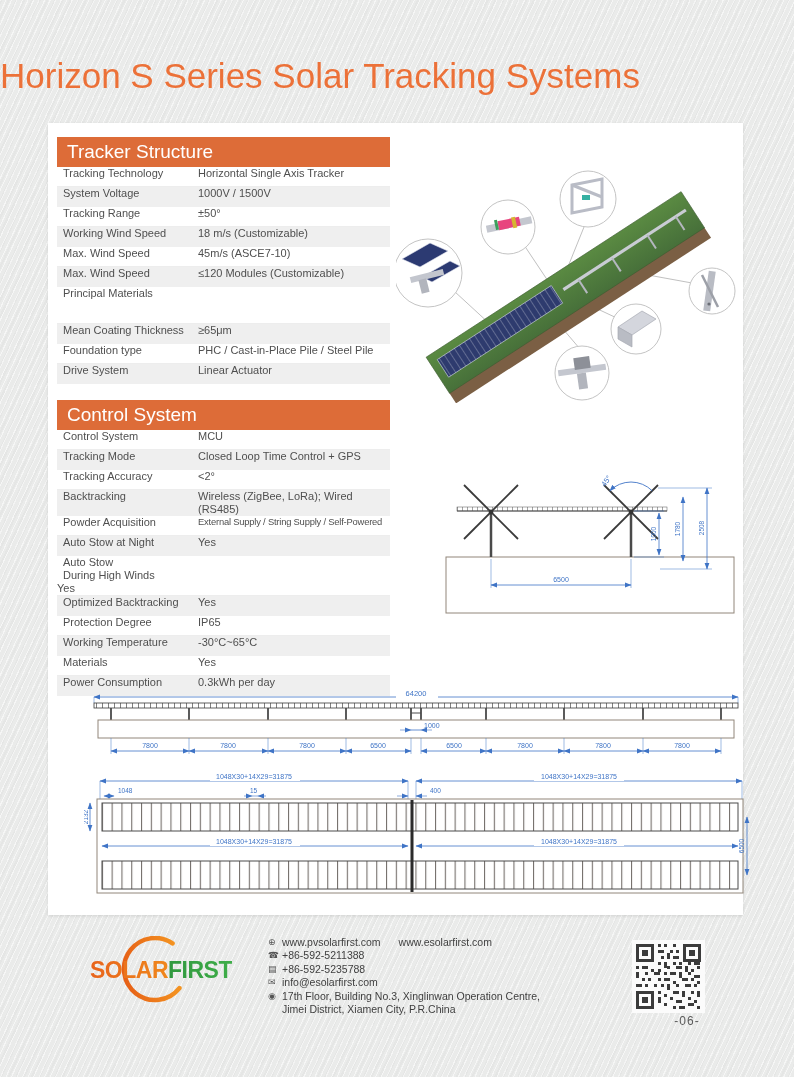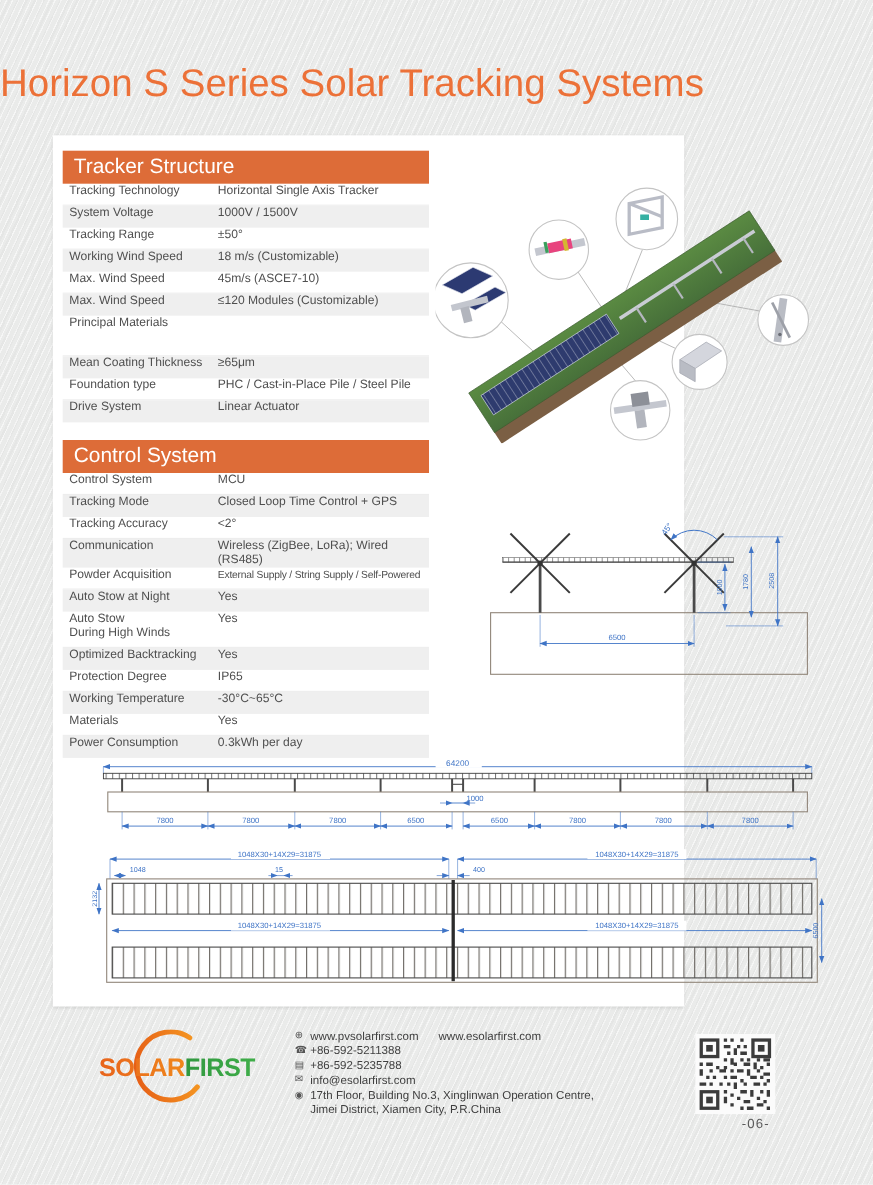--- a/index.html
+++ b/index.html
@@ -9,36 +9,36 @@
     background-color:#eaebea;
     background-image:
       repeating-linear-gradient(115deg, rgba(255,255,255,.55) 0px, rgba(255,255,255,.55) 1px, rgba(0,0,0,0) 1px, rgba(0,0,0,0) 5px),
       repeating-linear-gradient(115deg, rgba(0,0,0,.02) 0px, rgba(0,0,0,.02) 2px, rgba(0,0,0,0) 2px, rgba(0,0,0,0) 7px);
   }
   .page-title{
     position:absolute;top:56px;left:0;width:794px;
     font-size:35px;font-weight:400;color:#ec7138;letter-spacing:0px;margin:0;
   }
   .card{
-    position:absolute;left:48px;top:123px;width:574px;height:792px;
+    position:absolute;left:48px;top:123px;width:695px;height:792px;
     background:#ffffff;box-shadow:0 1px 3px rgba(0,0,0,.10);
   }
   .section-header{
     position:absolute;left:9px;width:333px;height:30px;box-sizing:border-box;
     background:#dd6c38;color:#ffffff;font-size:19px;line-height:30px;padding-left:10px;
   }
   .hdr-tracker{top:14px;}
   .hdr-control{top:277px;}
   .spec-table{position:absolute;left:9px;width:333px;}
   .tbl-tracker{top:44px;}
   .tbl-control{top:307px;}
   .spec-row{display:flex;min-height:20px;border-bottom:1px solid #ededed;box-sizing:border-box;}
   .spec-row:nth-child(even){background:#efefef;border-bottom:none;}
   .spec-row.tall{min-height:37px;}
-  .spec-row.tall2{min-height:33px;}
+  .spec-row.tall2{min-height:33px;flex-direction:column;}
   .spec-label{width:141px;padding-left:6px;box-sizing:border-box;font-size:11px;color:#4f4f4f;white-space:pre-line;line-height:1.15;}
   .spec-value{flex:1;font-size:11px;color:#4f4f4f;white-space:pre-line;line-height:1.2;padding-right:2px;}
   .spec-value.condensed{font-size:9.4px;letter-spacing:-0.2px;}
   .diagram{position:absolute;}
   .footer-logo{position:absolute;left:80px;top:936px;}
   .contact-block{position:absolute;left:268px;top:936px;width:300px;}
   .contact-line{display:flex;font-size:10.5px;color:#3f3f3f;line-height:13.4px;}
   .contact-icon{width:14px;color:#555;font-family:"DejaVu Sans",sans-serif;font-size:9px;flex:none;}
   .contact-text{white-space:pre-line;}
   .site-gap{display:inline-block;width:18px;}
@@ -140,21 +140,21 @@
       </div>
     <div class="spec-row">
         <div class="spec-label">Tracking Mode</div>
         <div class="spec-value">Closed Loop Time Control + GPS</div>
       </div>
     <div class="spec-row">
         <div class="spec-label">Tracking Accuracy</div>
         <div class="spec-value">&lt;2°</div>
       </div>
     <div class="spec-row">
-        <div class="spec-label">Communication</div>
+        <div class="spec-label">Backtracking</div>
         <div class="spec-value">Wireless (ZigBee, LoRa); Wired (RS485)</div>
       </div>
     <div class="spec-row">
         <div class="spec-label">Powder Acquisition</div>
         <div class="spec-value condensed">External Supply / String Supply / Self-Powered</div>
       </div>
     <div class="spec-row">
         <div class="spec-label">Auto Stow at Night</div>
         <div class="spec-value">Yes</div>
       </div>

